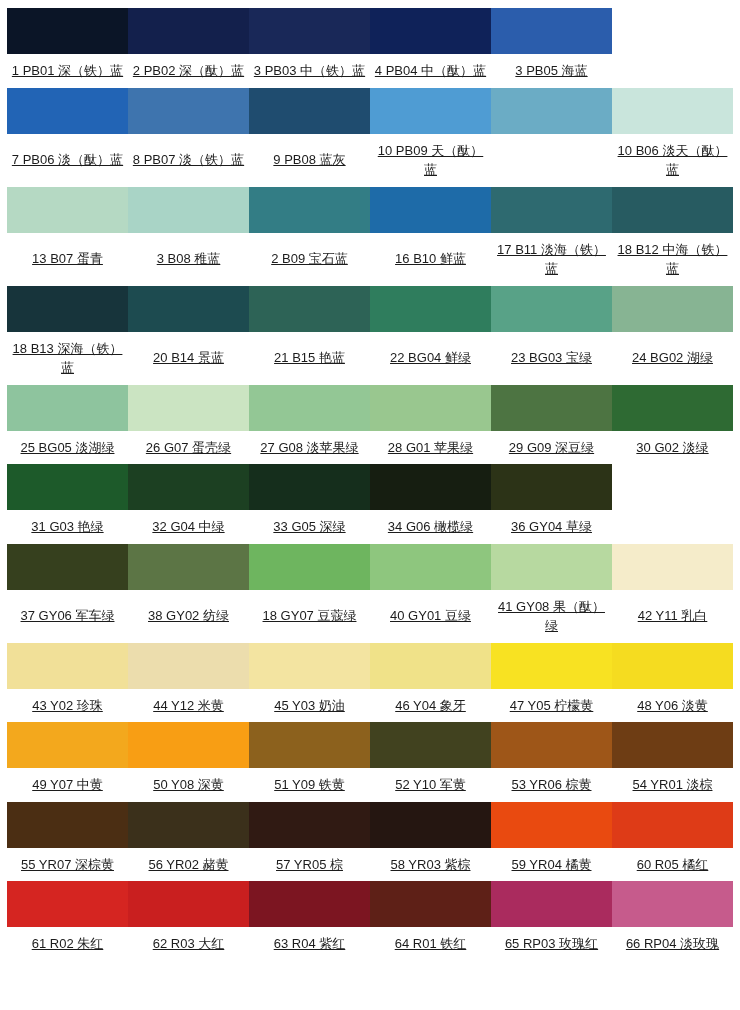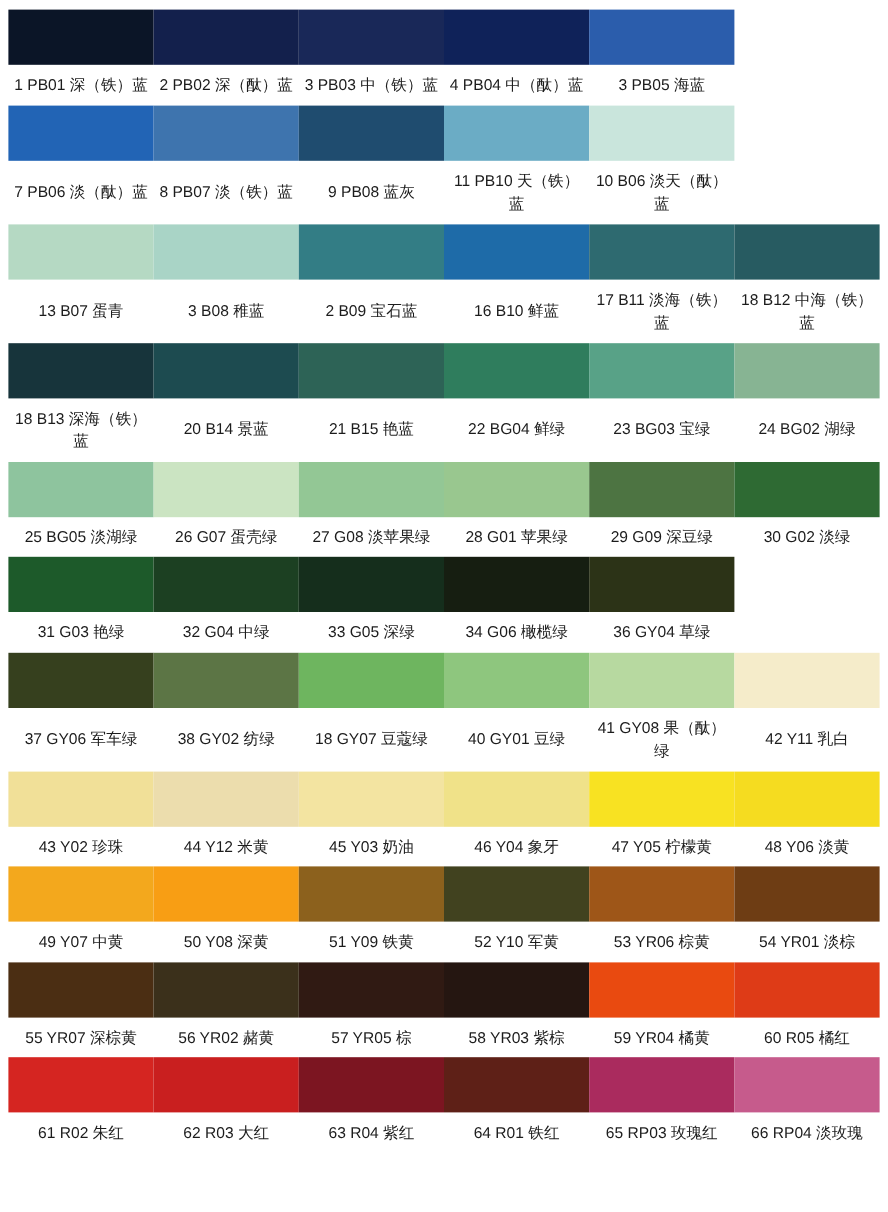--- a/index.html
+++ b/index.html
@@ -1,17 +1,17 @@
 <!DOCTYPE html>
 <html><head>
 <meta charset="utf-8">
 <style>
   html,body{margin:0;padding:0;background:#ffffff;}
   body{width:740px;font-family:"Liberation Sans","DejaVu Sans",sans-serif;color:#1c1c1c;}
-  .chart{padding:8px 7px 2px 7px;}
+  .chart{padding:8px 7px 2px 7px;text-decoration:underline;}
   .row{display:grid;grid-template-columns:repeat(6,1fr);}
   .cell{display:flex;flex-direction:column;min-width:0;}
   .swatch{height:46px;width:100%;}
   .label{
     flex:1;
     display:flex;align-items:center;justify-content:center;
     text-align:center;
     font-size:13px;
     line-height:1.5;
     padding:7px 2px;
@@ -52,22 +52,25 @@
       </div>
       <div class="cell">
         <div class="swatch" style="background: rgb(62, 116, 174);"></div>
         <div class="label">8 PB07 淡（铁）蓝</div>
       </div>
       <div class="cell">
         <div class="swatch" style="background: rgb(31, 76, 111);"></div>
         <div class="label">9 PB08 蓝灰</div>
       </div>
       <div class="cell">
+        <div class="swatch" style="background: rgb(79, 156, 211);"></div>
+        <div class="label">10 PB09 天（酞）蓝</div>
+      </div>
+      <div class="cell">
         <div class="swatch" style="background: rgb(107, 172, 197);"></div>
-        <div class="label">11 PB10 天（铁）蓝</div>
       </div>
       <div class="cell">
         <div class="swatch" style="background: rgb(201, 229, 220);"></div>
         <div class="label">10 B06 淡天（酞）蓝</div>
       </div>
     </div>
     <div class="row">
       <div class="cell">
         <div class="swatch" style="background: rgb(181, 217, 195);"></div>
         <div class="label">13 B07 蛋青</div>

